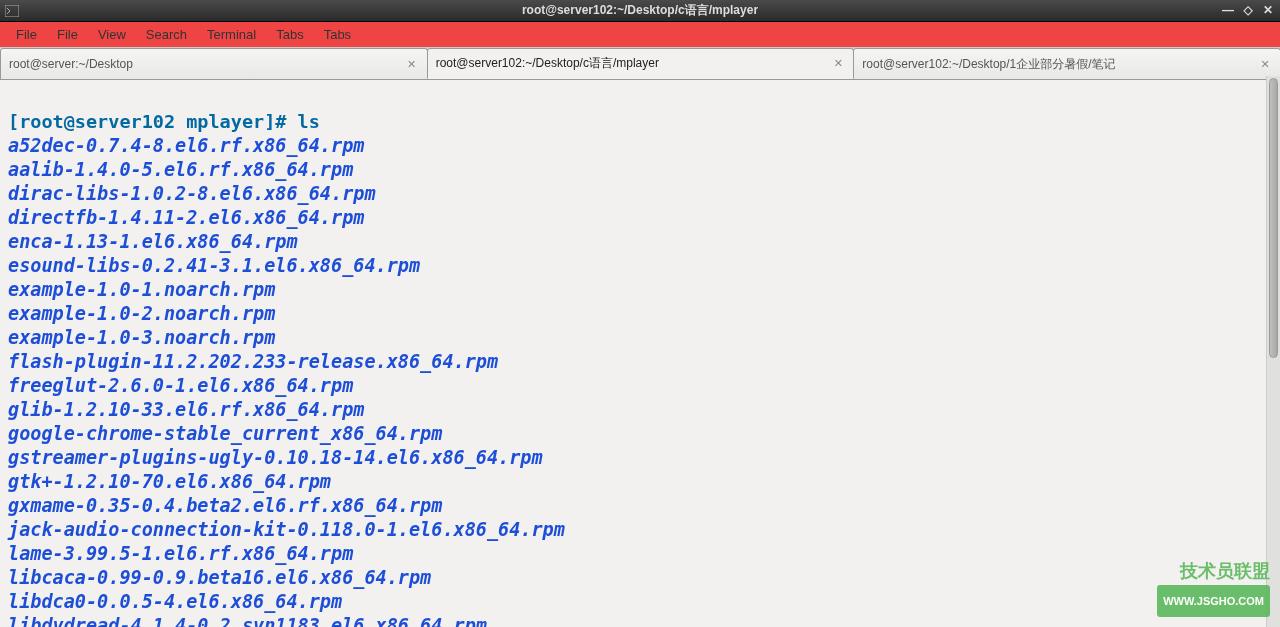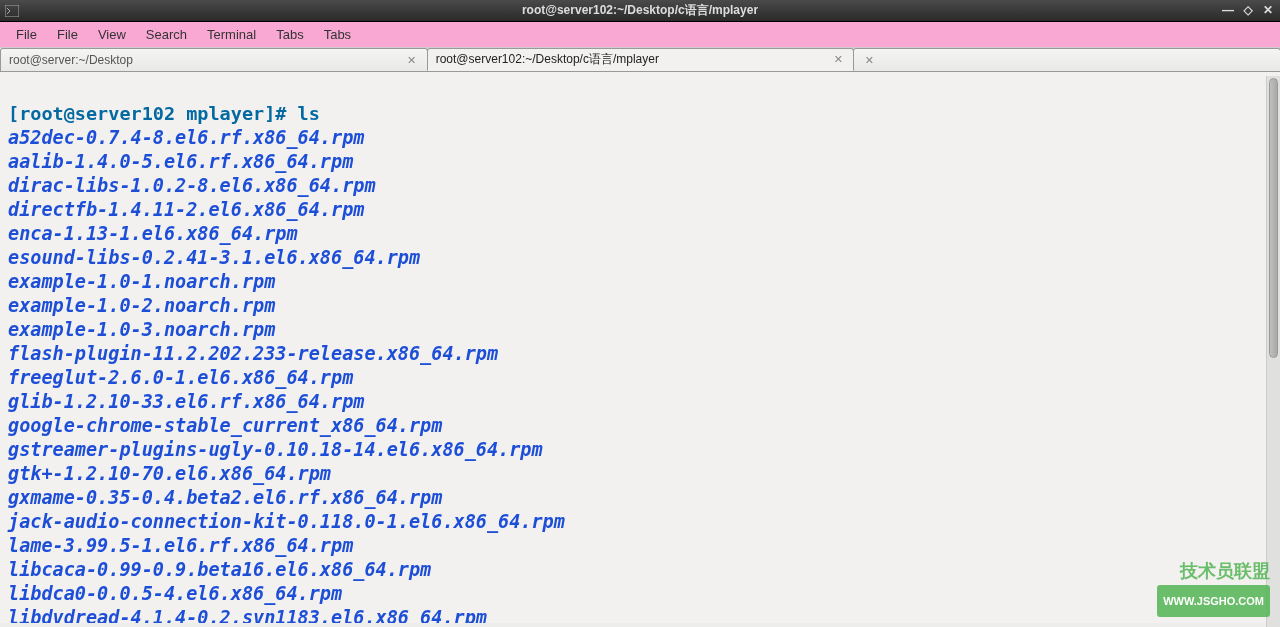--- a/index.html
+++ b/index.html
@@ -47,37 +47,37 @@
       height: 16px;
       display: flex;
       align-items: center;
       justify-content: center;
       color: #ddd;
       cursor: pointer;
       font-size: 12px;
       font-weight: bold;
     }
     .menubar {
-      background: #f9a8d4;
+      background: #ef4444;
       height: 26px;
       display: flex;
       align-items: center;
       padding: 0 6px;
       border-bottom: 1px solid #ccc;
     }
     .menu-item {
       padding: 4px 10px;
       cursor: pointer;
       color: #333;
     }
     .tabs {
       display: flex;
       background: #ededeb;
       border-bottom: 1px solid #999;
-      height: 24px;
+      height: 32px;
     }
     .tab {
       display: flex;
       align-items: center;
       padding: 4px 8px;
       border: 1px solid #999;
       border-bottom: none;
       background: linear-gradient(to bottom, #f5f5f3, #e8e8e6);
       margin-right: -1px;
       cursor: pointer;
@@ -190,20 +190,21 @@
 <div class="tabs">
   <div class="tab">
     <span>root@server:~/Desktop</span>
     <span class="tab-close">✕</span>
   </div>
   <div class="tab active">
     <span>root@server102:~/Desktop/c语言/mplayer</span>
     <span class="tab-close">✕</span>
   </div>
   <div class="tab">
+    <span>root@server102:~/Desktop/1企业部分暑假/笔记</span>
     <span class="tab-close">✕</span>
   </div>
 </div>
 
 <div class="terminal"><span class="prompt">[root@server102 mplayer]# </span><span class="prompt">ls</span>
 <span class="file">a52dec-0.7.4-8.el6.rf.x86_64.rpm</span>
 <span class="file">aalib-1.4.0-5.el6.rf.x86_64.rpm</span>
 <span class="file">dirac-libs-1.0.2-8.el6.x86_64.rpm</span>
 <span class="file">directfb-1.4.11-2.el6.x86_64.rpm</span>
 <span class="file">enca-1.13-1.el6.x86_64.rpm</span>

